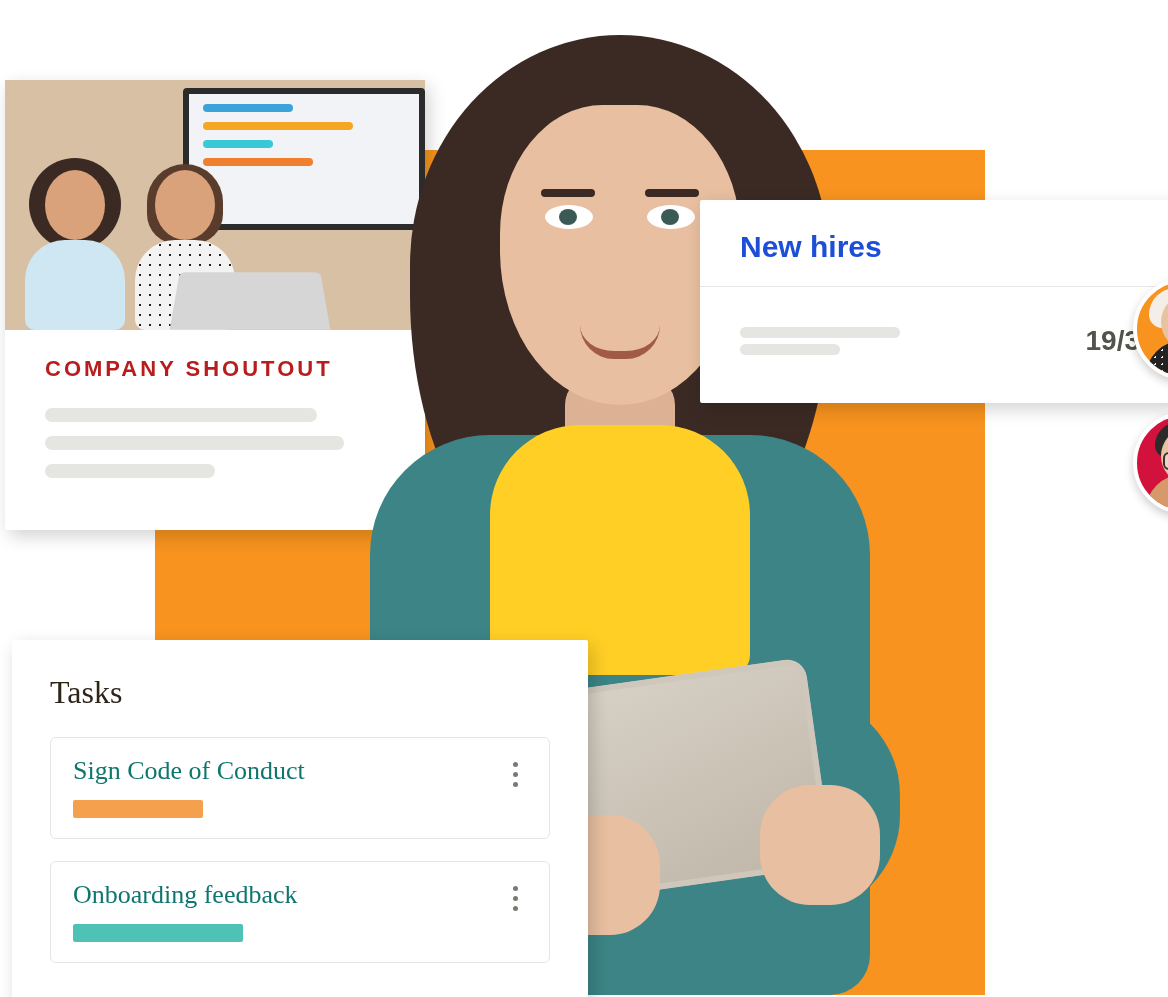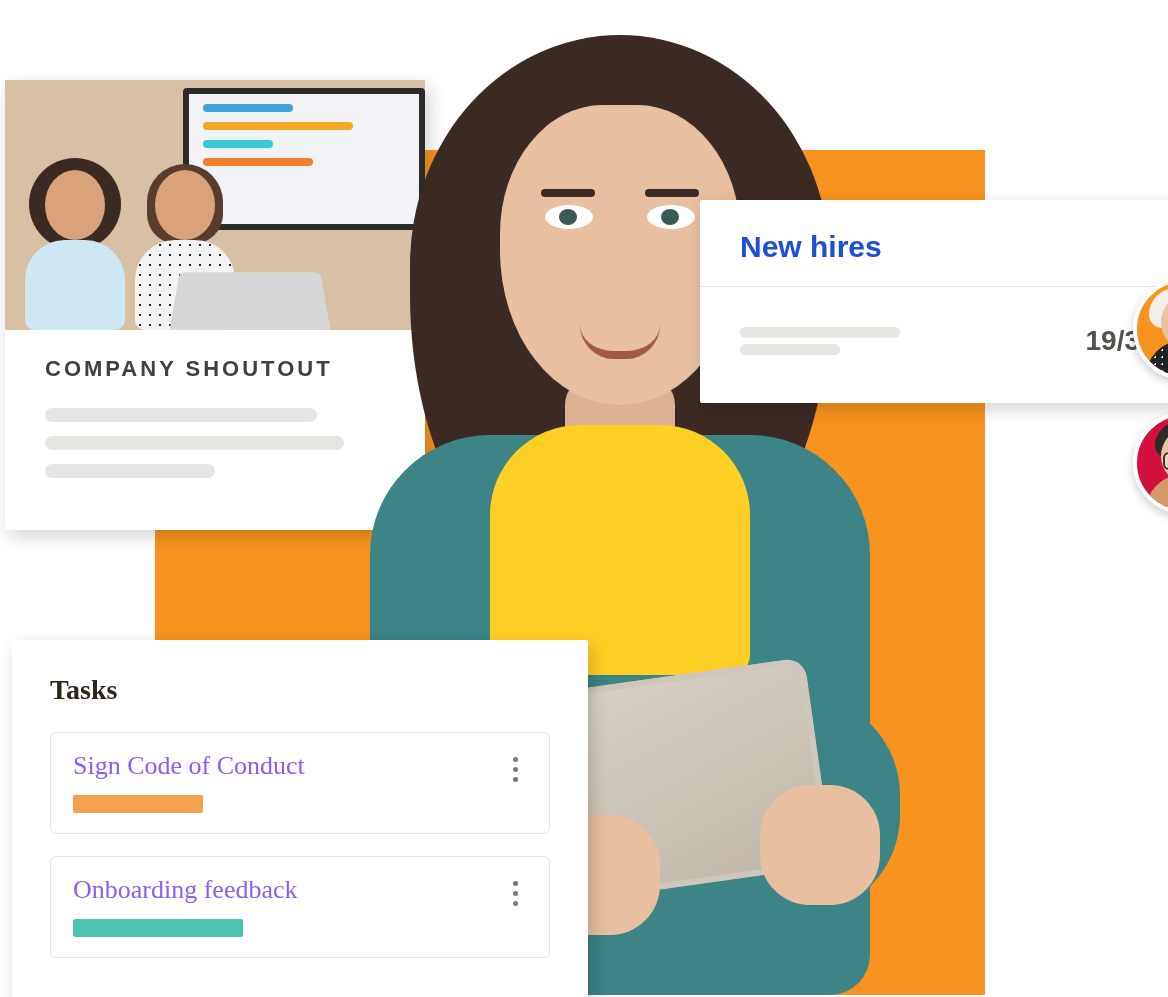--- a/index.html
+++ b/index.html
@@ -39,21 +39,21 @@
   .cw{position:absolute;bottom:0;width:120px;height:160px;}
   .cw.a{left:0;}
   .cw.b{left:110px;}
   .cw .torso{position:absolute;bottom:0;left:10px;width:100px;height:90px;background:#cfe7f3;border-radius:40px 40px 10px 10px;}
   .cw.b .torso{background:#f3f3f3;background-image:radial-gradient(#222 1px,transparent 1px);background-size:10px 10px;}
   .cw .head{position:absolute;left:30px;top:0;width:60px;height:70px;background:#d9a27a;border-radius:50%;}
   .cw.a .hair2{position:absolute;left:14px;top:-12px;width:92px;height:92px;background:#3b2a24;border-radius:50%;}
   .cw.b .hair2{position:absolute;left:22px;top:-6px;width:76px;height:80px;background:#5a3c2c;border-radius:38px 38px 30px 30px;}
   .laptop{position:absolute;left:160px;bottom:-4px;width:150px;height:70px;background:#d6d6d6;border-radius:6px 6px 0 0;transform:perspective(300px) rotateX(35deg);}
   .shoutout .body{padding:26px 40px 38px;}
-  .shoutout h4{margin:0 0 26px;font-size:22px;letter-spacing:3px;font-weight:600;color:#404040;font-family:Arial,sans-serif;}
+  .shoutout h4{margin:0 0 26px;font-size:22px;letter-spacing:3px;font-weight:600;color:#b91c1c;font-family:Arial,sans-serif;}
   .ph-lines span{display:block;height:14px;background:#e5e5e2;border-radius:7px;margin-bottom:14px;}
   .ph-lines span:nth-child(1){width:80%;} .ph-lines span:nth-child(2){width:88%;} .ph-lines span:nth-child(3){width:50%;}
 
   
   .hires{position:absolute;left:700px;top:200px;width:400px;background:#fff;box-shadow:4px 6px 18px rgba(0,0,0,0.18);border-radius:2px;padding:30px 40px 26px;}
   .hires h3{margin:0 0 22px;font-size:30px;font-weight:700;color:#1d4ed8;}
   .hires hr{border:none;border-top:1px solid #e6e6e4;margin:0 -40px 18px;}
   .hire-row{display:flex;align-items:center;justify-content:space-between;padding:16px 0;}
   .hire-ph span{display:block;height:11px;background:#e5e5e2;border-radius:6px;margin:6px 0;}
   .hire-ph span:nth-child(1){width:160px;} .hire-ph span:nth-child(2){width:100px;}
@@ -64,24 +64,24 @@
   .av .head{position:absolute;left:24px;top:14px;width:46px;height:52px;background:#e8c3a2;border-radius:50%;}
   .av .body2{position:absolute;left:8px;bottom:-8px;width:78px;height:44px;border-radius:40px 40px 0 0;}
   .av1 .body2{background:#222;background-image:radial-gradient(#eee 1px,transparent 1px);background-size:7px 7px;}
   .av2 .body2{background:#d69a6a;}
   .av1 .hair3{position:absolute;left:12px;top:6px;width:70px;height:40px;background:#f3efe8;border-radius:40px 40px 20px 20px;}
   .av2 .hair3{position:absolute;left:18px;top:6px;width:58px;height:36px;background:#2b2b2b;border-radius:30px 30px 16px 16px;}
   .av2 .glasses{position:absolute;left:26px;top:36px;width:42px;height:14px;border:2px solid #333;border-radius:6px;background:rgba(255,255,255,0.3);}
 
   
   .tasks{position:absolute;left:12px;top:640px;width:500px;background:#fff;box-shadow:4px 6px 18px rgba(0,0,0,0.18);border-radius:2px;padding:34px 38px 40px;}
-  .tasks h2{margin:0 0 26px;font-family:Georgia,"Times New Roman",serif;font-weight:700;color:#2e2418;font-size:28px;}
+  .tasks h2{margin:0 0 26px;font-family:Georgia,"Times New Roman",serif;font-weight:400;color:#2e2418;font-size:32px;}
   .task{border:1px solid #e5e5df;border-radius:6px;padding:18px 22px 20px;margin-bottom:22px;display:flex;align-items:flex-start;justify-content:space-between;}
   .task .left{flex:1;}
-  .task .name{font-family:Georgia,"Times New Roman",serif;font-size:26px;color:#8b5cf6;margin-bottom:14px;}
+  .task .name{font-family:Georgia,"Times New Roman",serif;font-size:26px;color:#0f766e;margin-bottom:14px;}
   .task .bar{height:18px;border-radius:2px;}
   .bar.orange{background:#f4a04d;width:130px;}
   .bar.teal{background:#4dc2b5;width:170px;}
   .kebab{width:24px;padding-top:6px;display:flex;flex-direction:column;align-items:center;gap:5px;cursor:pointer;}
   .kebab span{width:5px;height:5px;background:#7a7a73;border-radius:50%;}
 </style>
 </head>
 <body>
 
 <div class="stage">

